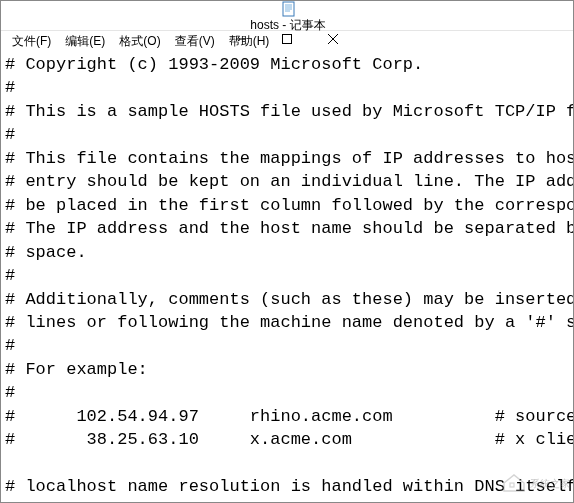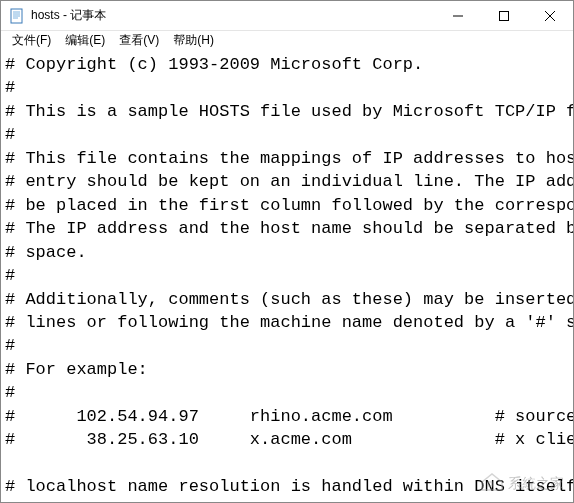--- a/index.html
+++ b/index.html
@@ -11,20 +11,21 @@
       background: #fff;
       overflow: hidden;
       border: 1px solid #888;
     }
     .titlebar {
       height: 30px;
       background: #fff;
       display: flex;
       align-items: center;
       border-bottom: 1px solid #e5e5e5;
+      flex-direction: column;
     }
     .titlebar-icon {
       width: 16px;
       height: 16px;
       margin: 0 4px 0 8px;
       display: inline-block;
     }
     .titlebar-title {
       flex: 1;
       font-size: 12px;
@@ -41,21 +42,21 @@
       display: flex;
       align-items: center;
       justify-content: center;
       font-family: Arial, sans-serif;
       color: #000;
       font-size: 10px;
     }
     .menubar {
       height: 20px;
       display: flex;
-      align-items: flex-end;
+      align-items: center;
       padding: 0 4px;
       font-size: 12px;
     }
     .menu-item {
       padding: 2px 7px;
       cursor: default;
     }
     .editor {
       width: 100%;
       height: calc(100% - 50px);
@@ -66,28 +67,28 @@
       font-size: 17px;
       line-height: 1.38;
       padding: 2px 4px;
       white-space: pre;
       overflow: auto;
       background: #fff;
       color: #000;
     }
     .watermark {
       position: absolute;
-      right: 10px;
+      right: 4px;
       bottom: 8px;
       display: flex;
       align-items: center;
       opacity: 0.5;
       pointer-events: none;
       color: #888;
-      font-size: 14px;
+      font-size: 10px;
       font-family: "Microsoft YaHei", sans-serif;
     }
     .watermark-icon { margin-right: 4px; }
   </style>
 </head>
 <body>
 
 
 
 <div class="titlebar">
@@ -117,20 +118,21 @@
           <line x1="0" y1="0" x2="10" y2="10" stroke="#000" stroke-width="1"></line>
           <line x1="10" y1="0" x2="0" y2="10" stroke="#000" stroke-width="1"></line>
         </svg>
     </div>
   </div>
 </div>
 
 <div class="menubar">
   <div class="menu-item">文件(F)</div>
   <div class="menu-item">编辑(E)</div>
+  <div class="menu-item">格式(O)</div>
   <div class="menu-item">查看(V)</div>
   <div class="menu-item">帮助(H)</div>
 </div>
 
 <textarea class="editor" spellcheck="false" style=""># Copyright (c) 1993-2009 Microsoft Corp.
 #
 # This is a sample HOSTS file used by Microsoft TCP/IP for Windows.
 #
 # This file contains the mappings of IP addresses to host names. Each
 # entry should be kept on an individual line. The IP address should

